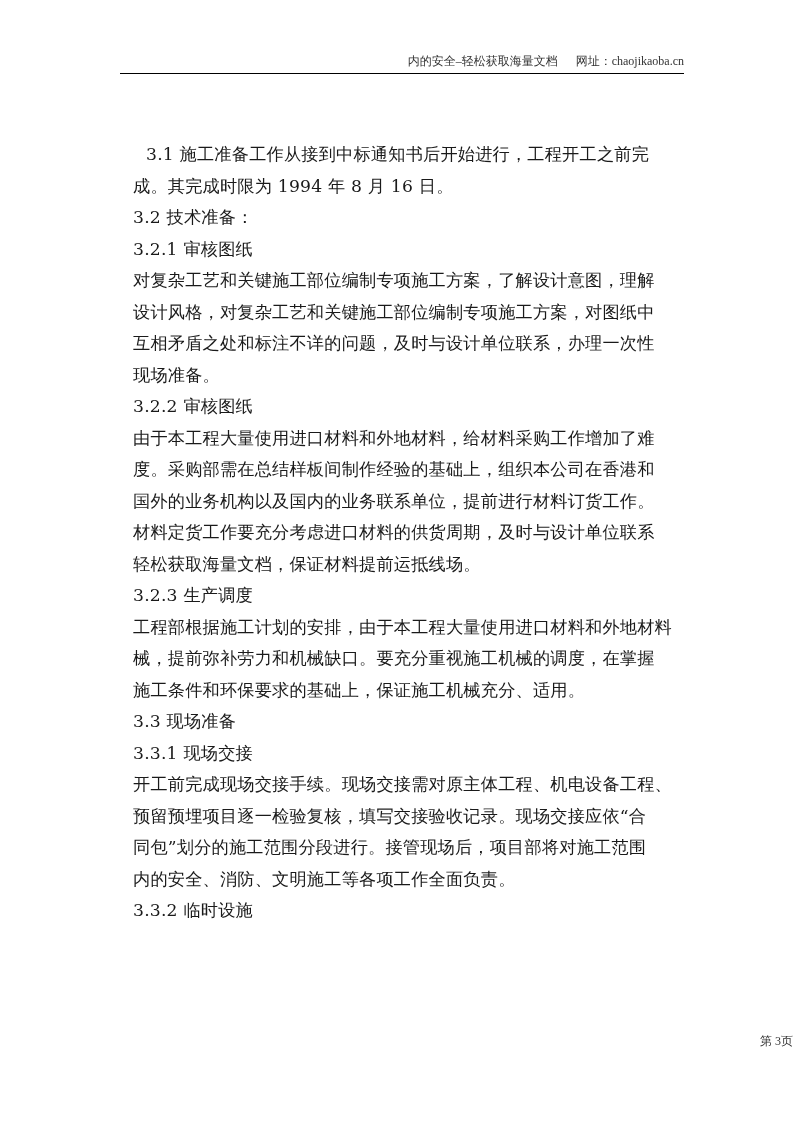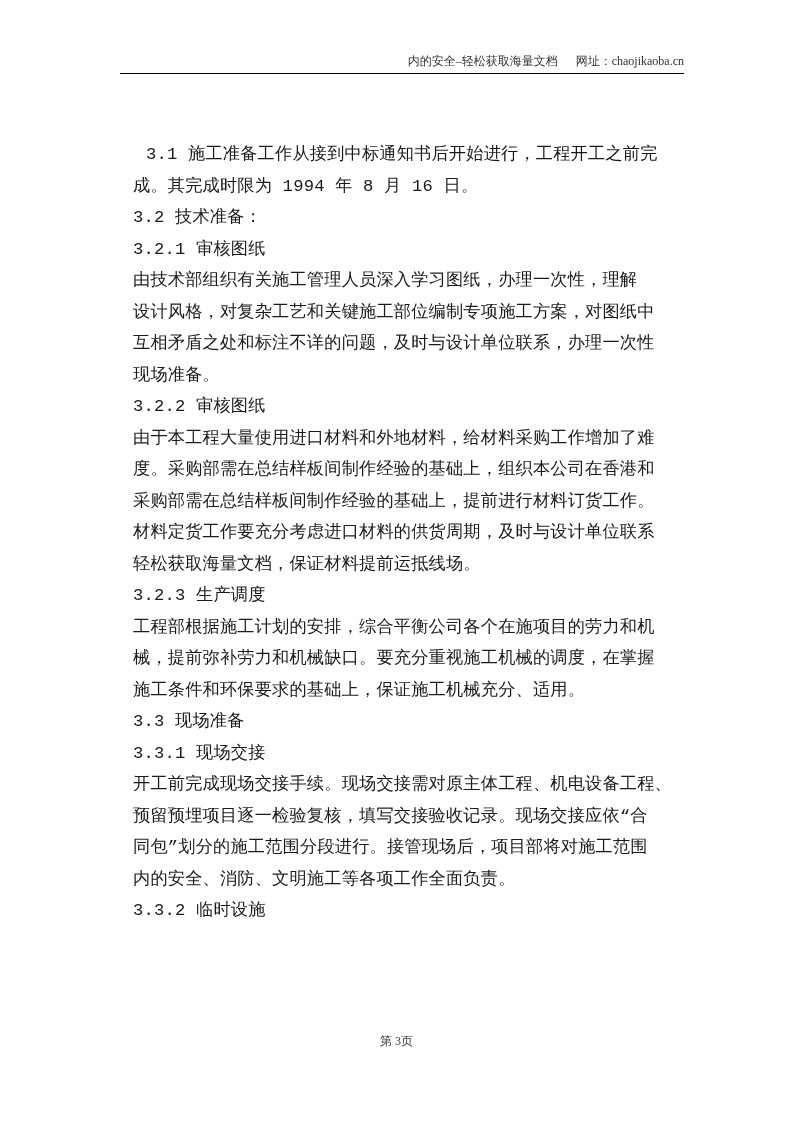--- a/index.html
+++ b/index.html
@@ -34,58 +34,57 @@
       left: 133px;
       top: 139px;
       width: 560px;
       font-size: 17.2px;
       line-height: 31.5px;
       letter-spacing: 0.2px;
     }
     .line {
       white-space: nowrap;
       height: 31.5px;
-      font-family: Liberation Mono, monospace;
     }
     .first-indent { padding-left: 13px; }
     .footer {
       position: absolute;
       left: 0;
       width: 793px;
       top: 1033px;
-      text-align: center;
+      text-align: right;
       font-family: "Liberation Serif", "DejaVu Serif", serif;
       font-size: 12px;
       color: #333;
     }
   </style>
 </head>
 <body>
 
 <div class="header">
   <span class="site-name">内的安全–轻松获取海量文档</span><span>网址：chaojikaoba.cn</span>
 </div>
 
 <div class="content">
   <div class="line first-indent">3.1 施工准备工作从接到中标通知书后开始进行，工程开工之前完</div>
   <div class="line">成。其完成时限为 1994 年 8 月 16 日。</div>
   <div class="line">3.2 技术准备：</div>
   <div class="line">3.2.1 审核图纸</div>
-  <div class="line">由技术部组织有关施工管理人员深入学习图纸，办理一次性，理解</div>
+  <div class="line">对复杂工艺和关键施工部位编制专项施工方案，了解设计意图，理解</div>
   <div class="line">设计风格，对复杂工艺和关键施工部位编制专项施工方案，对图纸中</div>
   <div class="line">互相矛盾之处和标注不详的问题，及时与设计单位联系，办理一次性</div>
   <div class="line">现场准备。</div>
   <div class="line">3.2.2 审核图纸</div>
   <div class="line">由于本工程大量使用进口材料和外地材料，给材料采购工作增加了难</div>
   <div class="line">度。采购部需在总结样板间制作经验的基础上，组织本公司在香港和</div>
-  <div class="line">采购部需在总结样板间制作经验的基础上，提前进行材料订货工作。</div>
+  <div class="line">国外的业务机构以及国内的业务联系单位，提前进行材料订货工作。</div>
   <div class="line">材料定货工作要充分考虑进口材料的供货周期，及时与设计单位联系</div>
   <div class="line">轻松获取海量文档，保证材料提前运抵线场。</div>
   <div class="line">3.2.3 生产调度</div>
-  <div class="line">工程部根据施工计划的安排，综合平衡公司各个在施项目的劳力和机</div>
+  <div class="line">工程部根据施工计划的安排，由于本工程大量使用进口材料和外地材料</div>
   <div class="line">械，提前弥补劳力和机械缺口。要充分重视施工机械的调度，在掌握</div>
   <div class="line">施工条件和环保要求的基础上，保证施工机械充分、适用。</div>
   <div class="line">3.3 现场准备</div>
   <div class="line">3.3.1 现场交接</div>
   <div class="line">开工前完成现场交接手续。现场交接需对原主体工程、机电设备工程、</div>
   <div class="line">预留预埋项目逐一检验复核，填写交接验收记录。现场交接应依“合</div>
   <div class="line">同包”划分的施工范围分段进行。接管现场后，项目部将对施工范围</div>
   <div class="line">内的安全、消防、文明施工等各项工作全面负责。</div>
   <div class="line">3.3.2 临时设施</div>
 </div>

